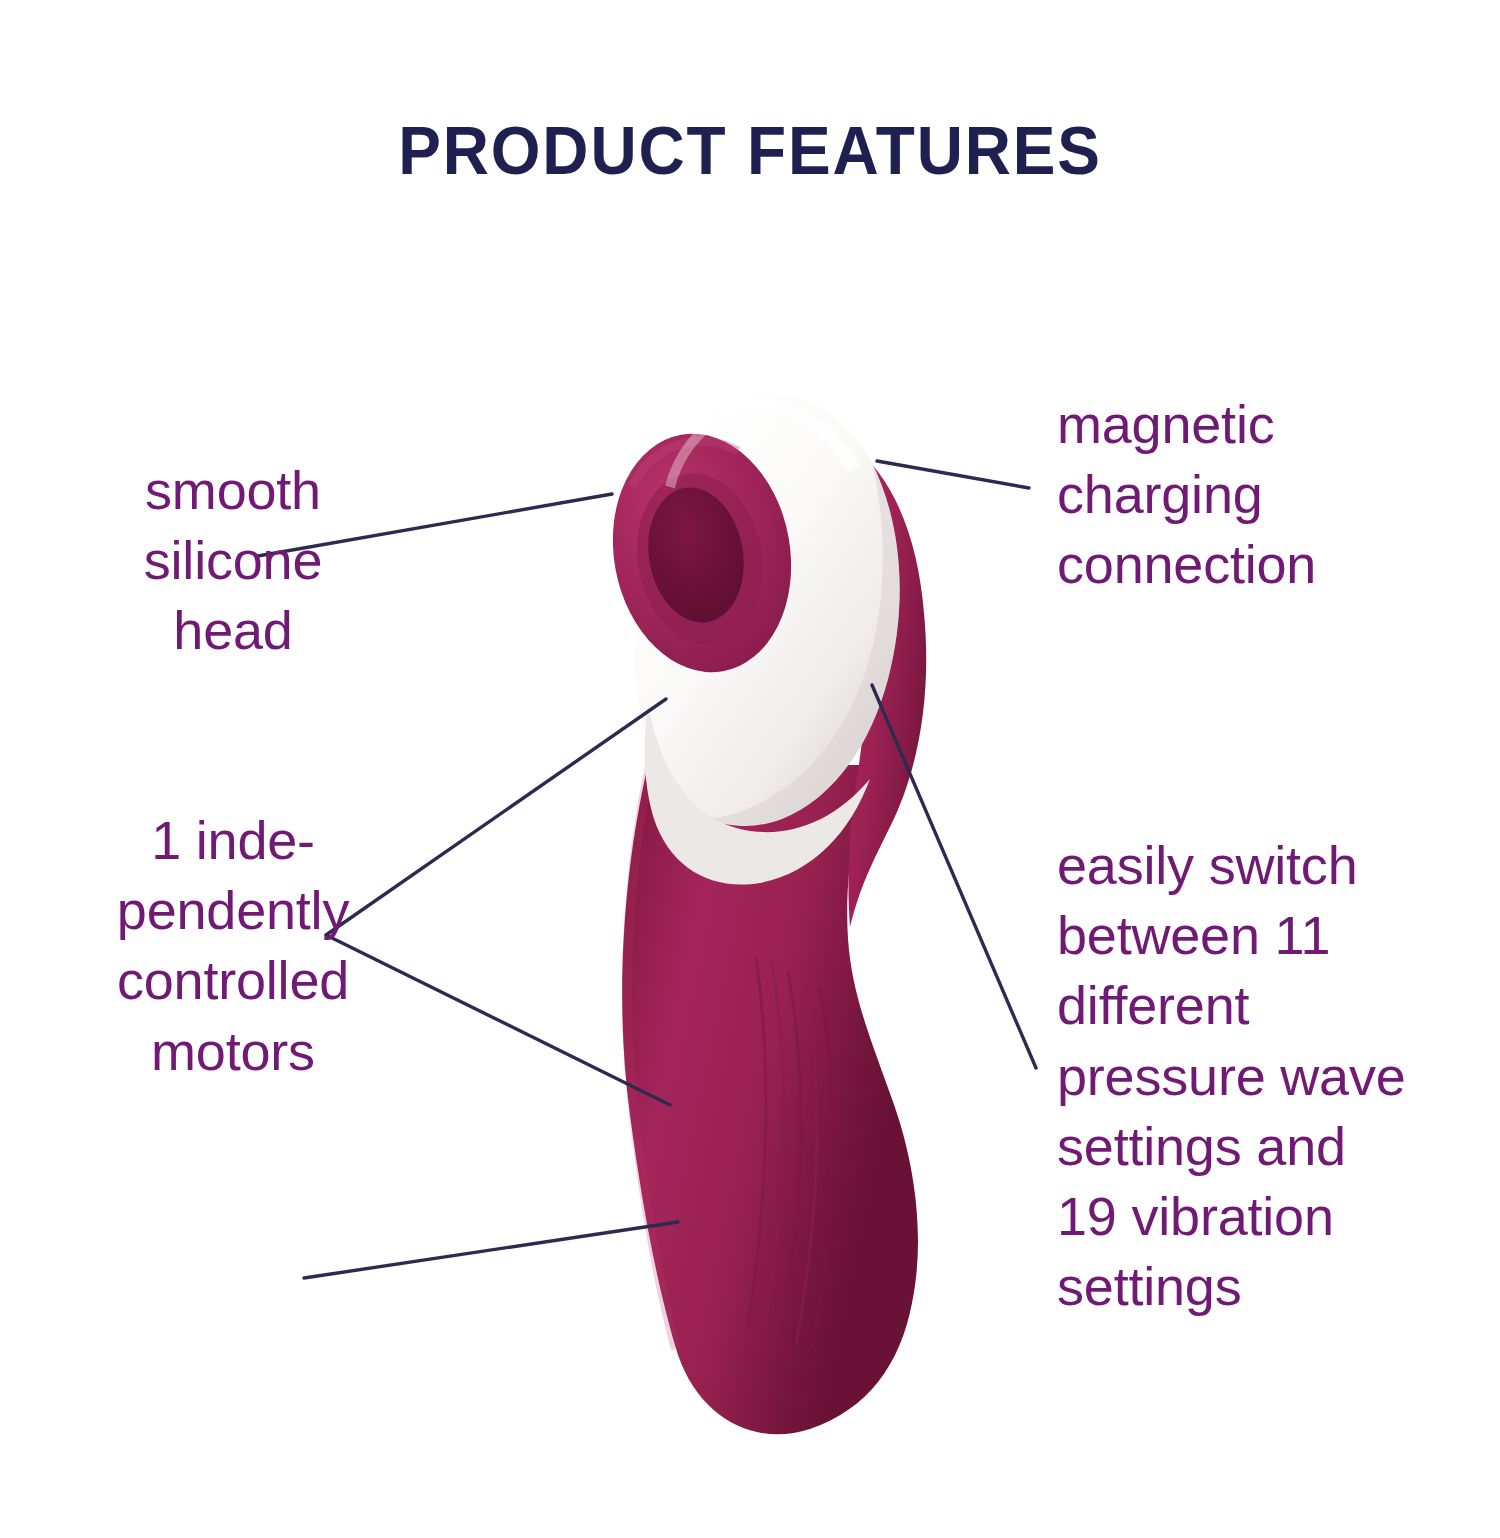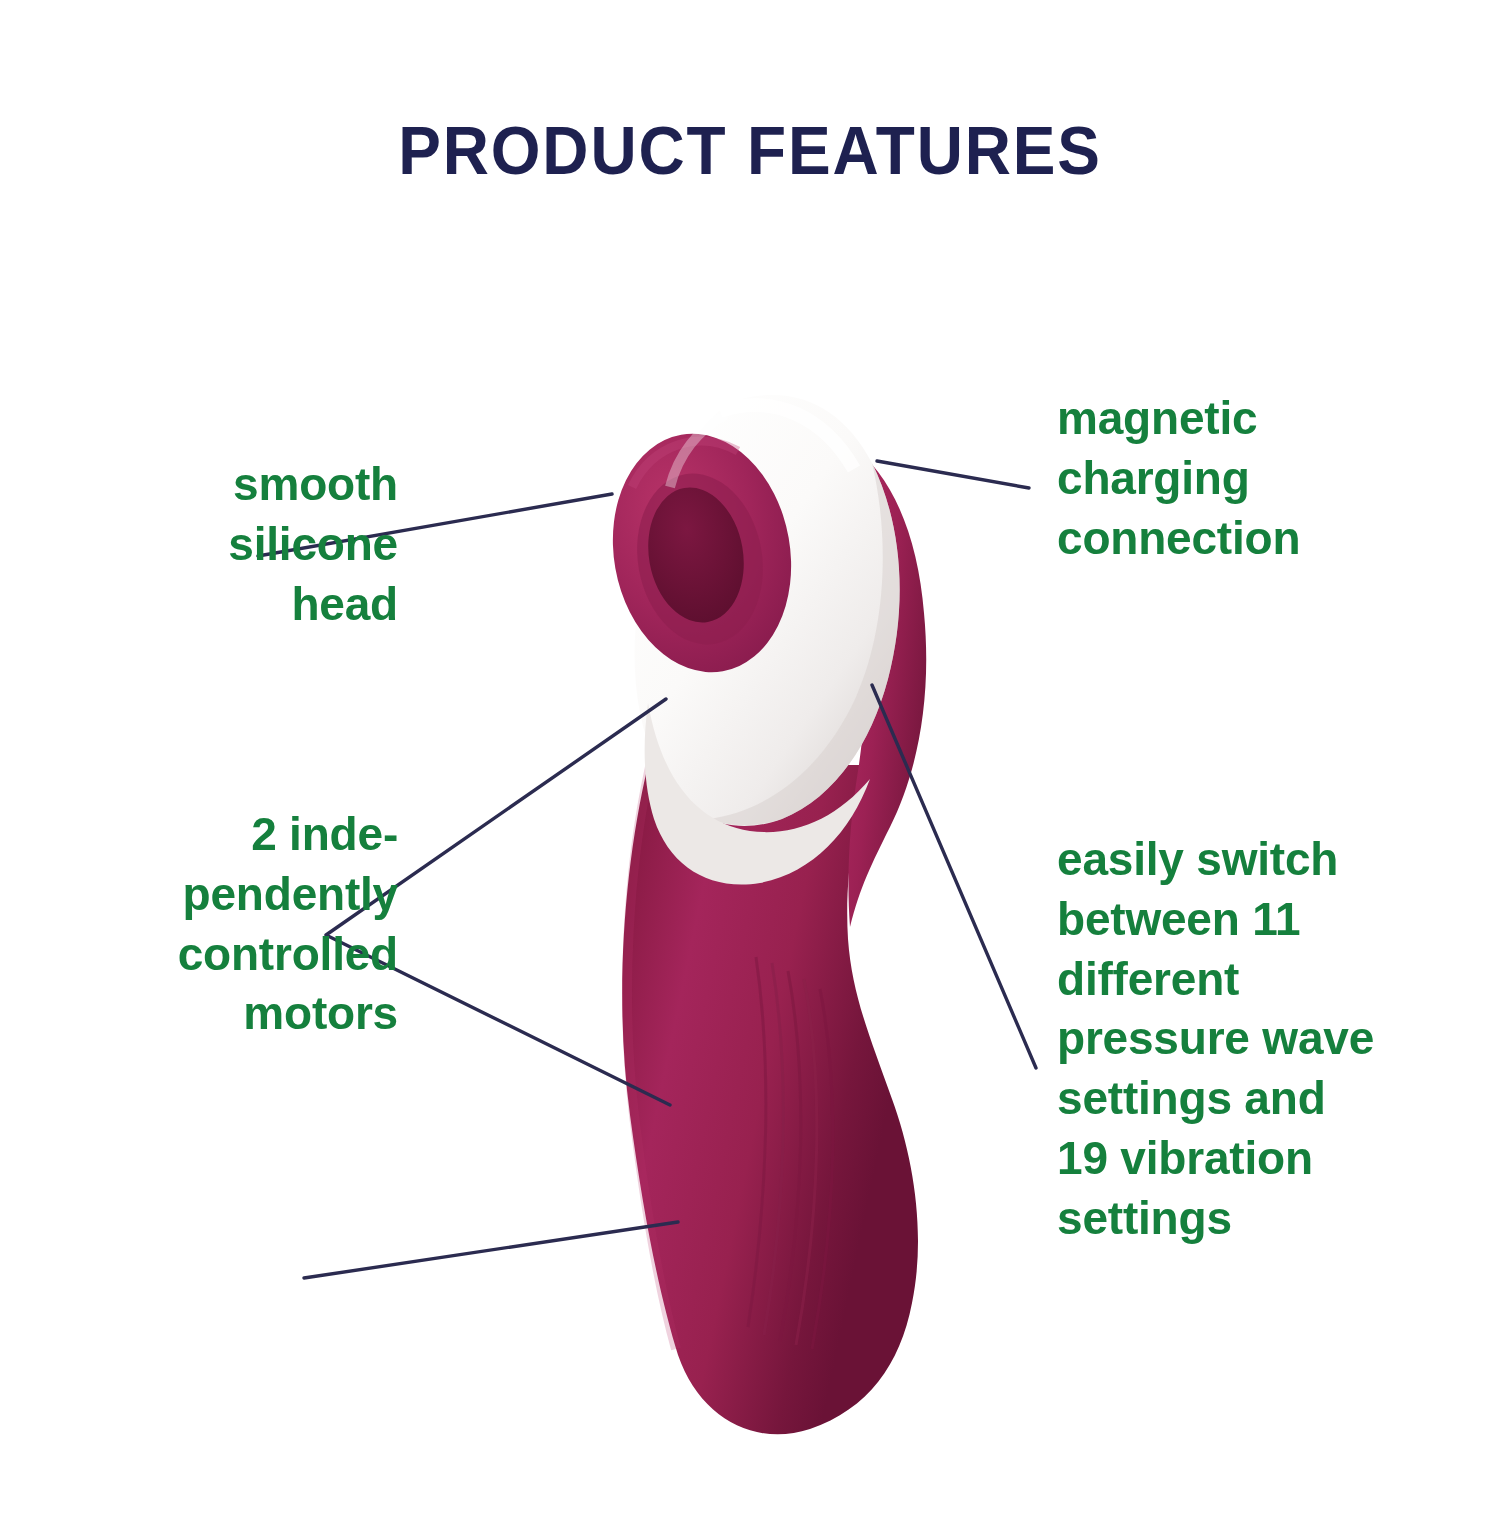--- a/index.html
+++ b/index.html
@@ -34,28 +34,28 @@
     color: #1e2150;
     transform: scaleX(0.94);
     transform-origin: center top;
     white-space: nowrap;
   }
 
   
   .callout {
     position: absolute;
     font-family: "Liberation Sans", sans-serif;
-    font-weight: bold;
-    font-size: 46px;
+    font-weight: normal;
+    font-size: 54px;
     line-height: 1.30;
-    color: #15803d;
+    color: #701a75;
     letter-spacing: -0.2px;
     white-space: pre-line;
   }
-  .callout.left  { text-align: right; }
+  .callout.left  { text-align: center; }
   .callout.right { text-align: left; }
 
   #callout-smooth-silicone-head      { left: 68px;  top: 418px; width: 330px; }
   #callout-independent-motors        { left: 68px;  top: 768px; width: 330px; }
   #callout-ergonomic-shape           { left: 68px;  top: 1112px; width: 360px; }
   #callout-magnetic-charging         { left: 1057px; top: 352px; width: 400px; }
   #callout-pressure-vibration        { left: 1057px; top: 793px; width: 400px; }
 
   
   #leader-lines {
@@ -218,21 +218,21 @@
 
     <path class="leader" d="M 877 424 L 1029 451"></path>
 
     <path class="leader" d="M 872 648 L 1036 1031"></path>
   </svg>
 
   <div class="callout left" id="callout-smooth-silicone-head">smooth
 silicone
 head</div>
 
-  <div class="callout left" id="callout-independent-motors">2 inde-
+  <div class="callout left" id="callout-independent-motors">1 inde-
 pendently
 controlled
 motors</div>
 
 
   <div class="callout right" id="callout-magnetic-charging">magnetic
 charging
 connection</div>
 
   <div class="callout right" id="callout-pressure-vibration">easily switch

